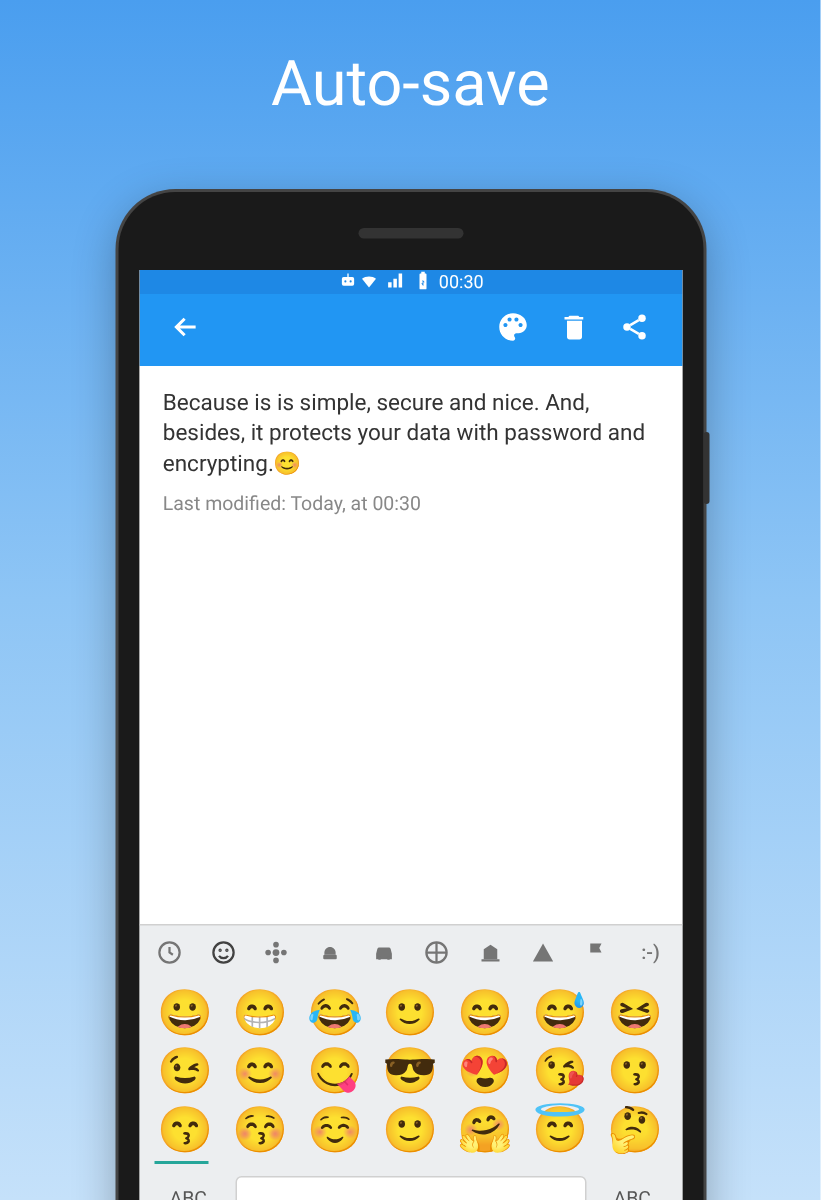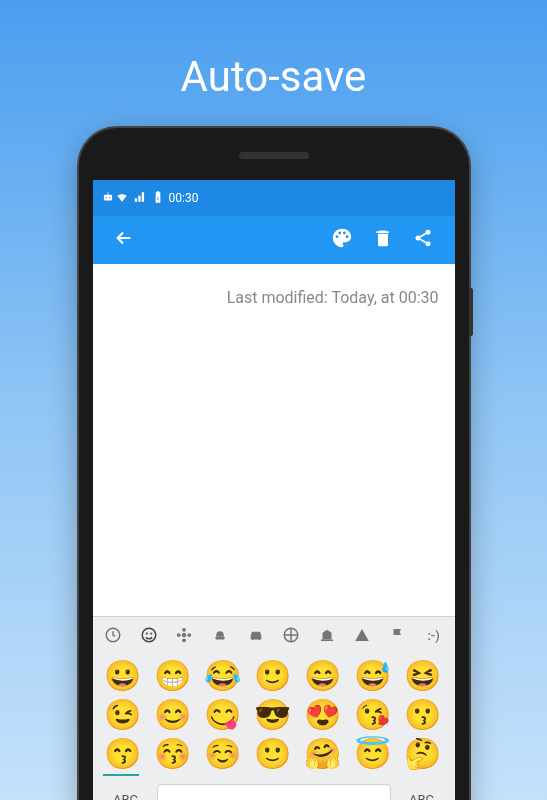--- a/index.html
+++ b/index.html
@@ -9,21 +9,21 @@
   background: linear-gradient(180deg, #4a9eef 0%, #8ec5f5 50%, #c5e1fa 100%);
   font-family: -apple-system, Roboto, "Helvetica Neue", Arial, sans-serif;
   overflow: hidden;
   position: relative;
 }
 .hero-title {
   text-align: center;
   color: #fff;
   font-size: 42px;
   font-weight: 400;
-  padding-top: 52px;
+  padding-top: 32px;
 }
 .phone {
   position: absolute;
   left: 50%;
   transform: translateX(-50%);
   top: 128px;
   width: 390px;
   height: 790px;
   background: #1a1a1a;
   border-radius: 38px;
@@ -51,25 +51,25 @@
 }
 .screen {
   width: 100%;
   height: 640px;
   background: #fff;
   overflow: hidden;
   display: flex;
   flex-direction: column;
 }
 .status-bar {
-  height: 36px;
+  height: 16px;
   background: #1e88e5;
   display: flex;
   align-items: center;
-  justify-content: flex-start;
+  justify-content: center;
   padding: 0 8px;
   color: #fff;
   font-size: 12px;
 }
 .status-left { display: flex; align-items: center; gap: 4px; }
 .status-right { display: flex; align-items: center; gap: 4px; }
 .status-icon { width: 14px; height: 14px; }
 .app-bar {
   height: 48px;
   background: #2196f3;
@@ -91,22 +91,21 @@
   font-size: 16px;
   color: #222;
   margin-bottom: 10px;
 }
 .note-body {
   font-size: 15px;
   color: #333;
   line-height: 1.35;
 }
 .note-modified {
-  text-align: right;
-  font-size: 16px;
+  font-size: 13px;
   color: #888;
   margin-top: 10px;
 }
 .keyboard {
   background: #eceef0;
   border-top: 1px solid #d0d0d0;
 }
 .kb-tabs {
   display: flex;
   align-items: center;
@@ -230,20 +229,21 @@
         <svg width="20" height="20" viewBox="0 0 24 24" fill="#fff">
             <circle cx="18" cy="5" r="3"></circle>
             <circle cx="6" cy="12" r="3"></circle>
             <circle cx="18" cy="19" r="3"></circle>
             <path d="M8.6 13.5l6.8 4M15.4 6.5l-6.8 4" stroke="#fff" stroke-width="2"></path>
           </svg>
       </div>
     </div>
 
     <div class="note-content">
+      <div class="note-body">Because is is simple, secure and nice. And, besides, it protects your data with password and encrypting.😊</div>
       <div class="note-modified">Last modified: Today, at 00:30</div>
     </div>
 
     <div class="keyboard">
       <div class="kb-tabs">
         <div class="kb-tab">
             <svg viewBox="0 0 24 24" fill="none" stroke="currentColor" stroke-width="2">
               <circle cx="12" cy="12" r="9"></circle>
               <path d="M12 7v5l3 2"></path>
             </svg>

